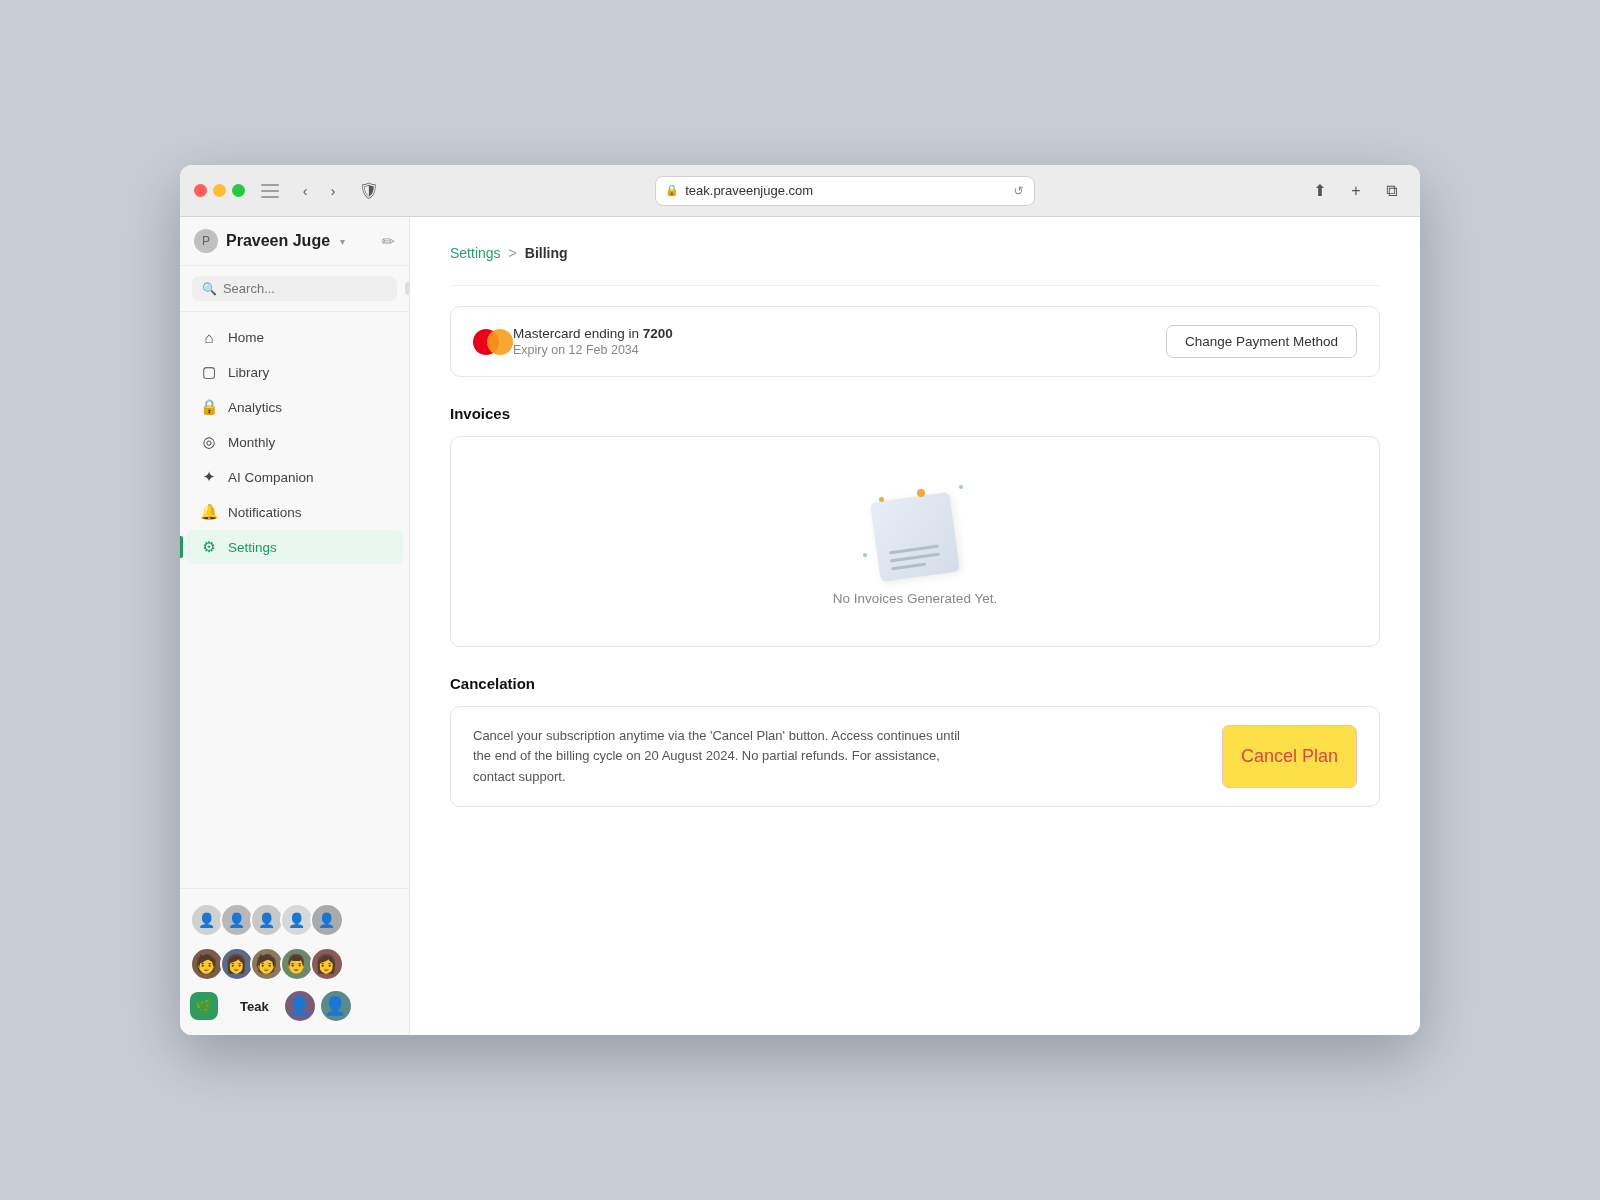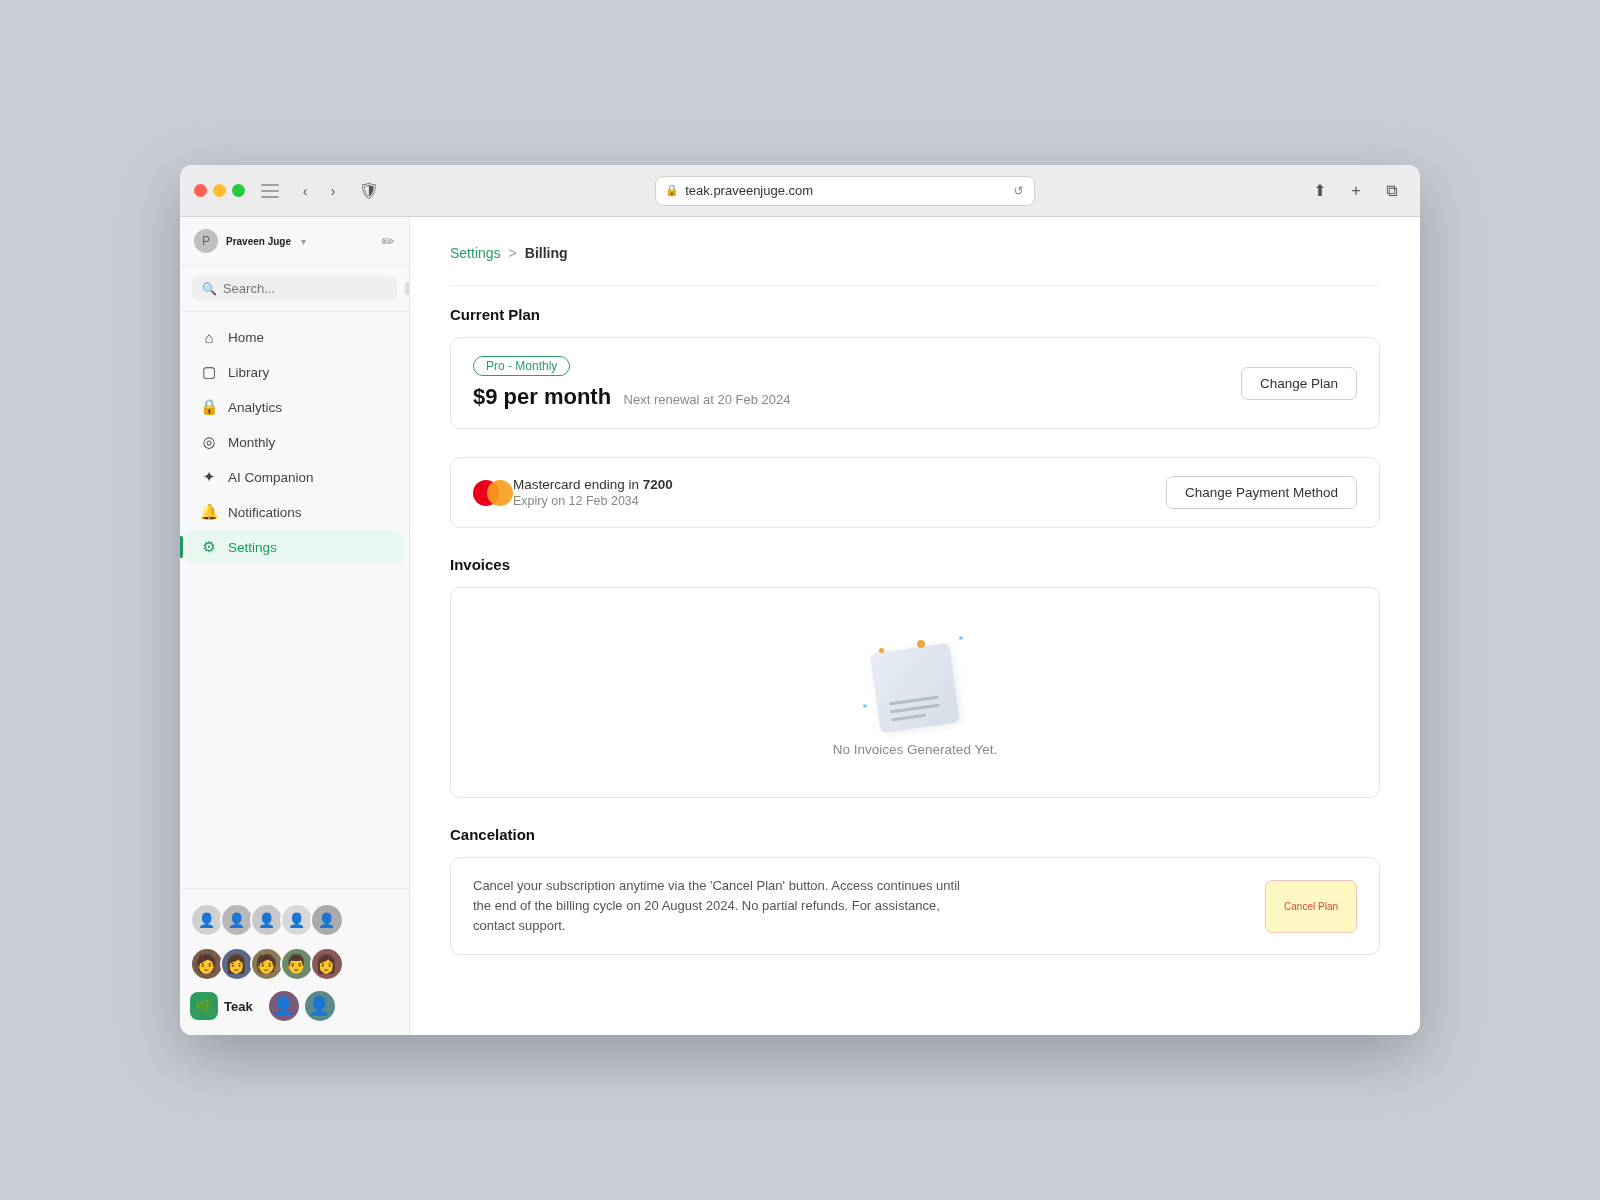--- a/index.html
+++ b/index.html
@@ -159,21 +159,21 @@
       height: 24px;
       border-radius: 50%;
       background: #c0c0c0;
       display: flex;
       align-items: center;
       justify-content: center;
       font-size: 12px;
       color: #666;
     }
     .user-name {
-      font-size: 10px;
+      font-size: 16px;
       font-weight: 600;
       color: #222;
     }
     .chevron-down { font-size: 10px; color: #999; margin-left: 2px; }
     .edit-icon { font-size: 16px; color: #999; cursor: pointer; }
 
     .sidebar-search {
       padding: 10px 12px;
       border-bottom: 1px solid #ebebeb;
     }
@@ -284,21 +284,21 @@
       height: 28px;
       background: #2d9c5e;
       border-radius: 8px;
       display: flex;
       align-items: center;
       justify-content: center;
       color: white;
       font-size: 14px;
       font-weight: bold;
     }
-    .teak-label { font-size: 13px; font-weight: 600; color: #222; }
+    .teak-label { font-size: 13px; font-weight: 600; color: #222; margin-left: 16px; }
 
     
     .content {
       flex: 1;
       background: #ffffff;
       overflow-y: auto;
       padding: 28px 40px;
     }
     .breadcrumb {
       display: flex;
@@ -475,23 +475,23 @@
     }
     .cancel-text {
       font-size: 13px;
       color: #555;
       max-width: 500px;
       line-height: 1.55;
     }
     .btn-cancel {
       border: 1px solid #f5c0c0;
       border-radius: 7px;
-      background: #fef9c3;
+      background: #fde047;
       padding: 20px 18px;
-      font-size: 10px;
+      font-size: 18px;
       color: #d44;
       cursor: pointer;
       white-space: nowrap;
     }
 
     
     .divider { border: none; border-top: 1px solid #f0f0f0; margin: 4px 0 20px 0; }
 
     
     .content::-webkit-scrollbar { width: 6px; }
@@ -614,33 +614,20 @@
     <div class="content">
 
       <div class="breadcrumb">
         <a class="breadcrumb-link">Settings</a>
         <span class="breadcrumb-sep">&gt;</span>
         <span class="breadcrumb-current">Billing</span>
       </div>
 
       <hr class="divider">
 
-      <div class="section">
-        <div class="section-title">Current Plan</div>
-        <div class="card">
-          <div>
-            <div class="plan-badge">Pro - Monthly</div>
-            <div>
-              <span class="plan-price">$9 per month</span>
-              <span class="plan-renewal">Next renewal at 20 Feb 2024</span>
-            </div>
-          </div>
-          <button class="btn-outline">Change Plan</button>
-        </div>
-      </div>
 
       <div class="section">
         <div class="card">
           <div class="payment-info">
             <div class="mc-icon">
               <div class="mc-circle1"></div>
               <div class="mc-circle2"></div>
             </div>
             <div class="payment-details">
               <div class="payment-line1">

